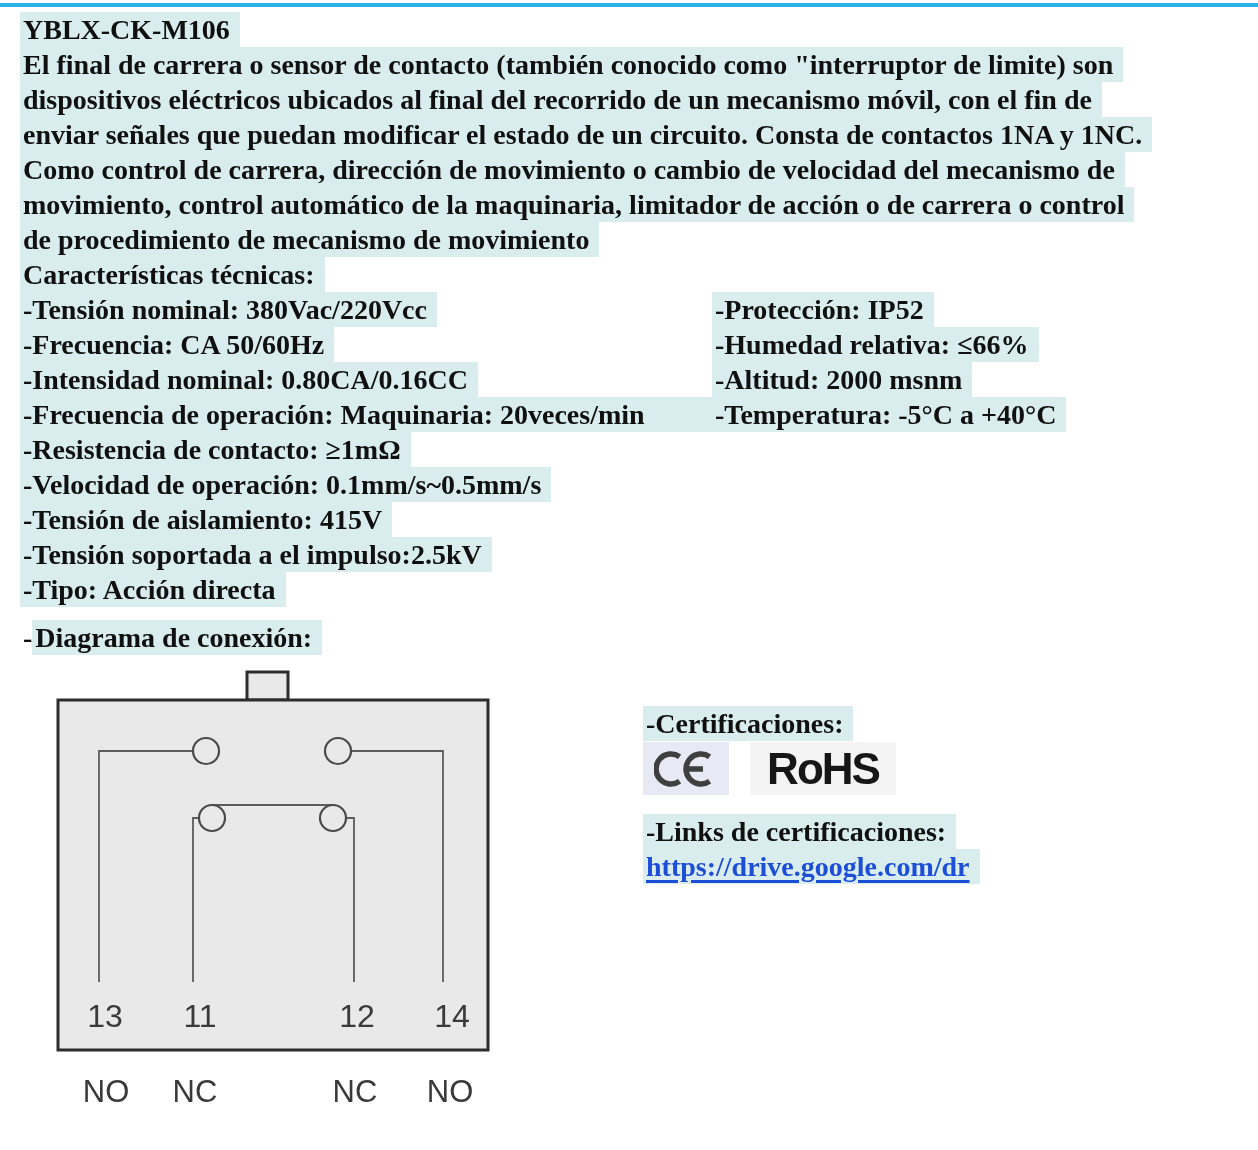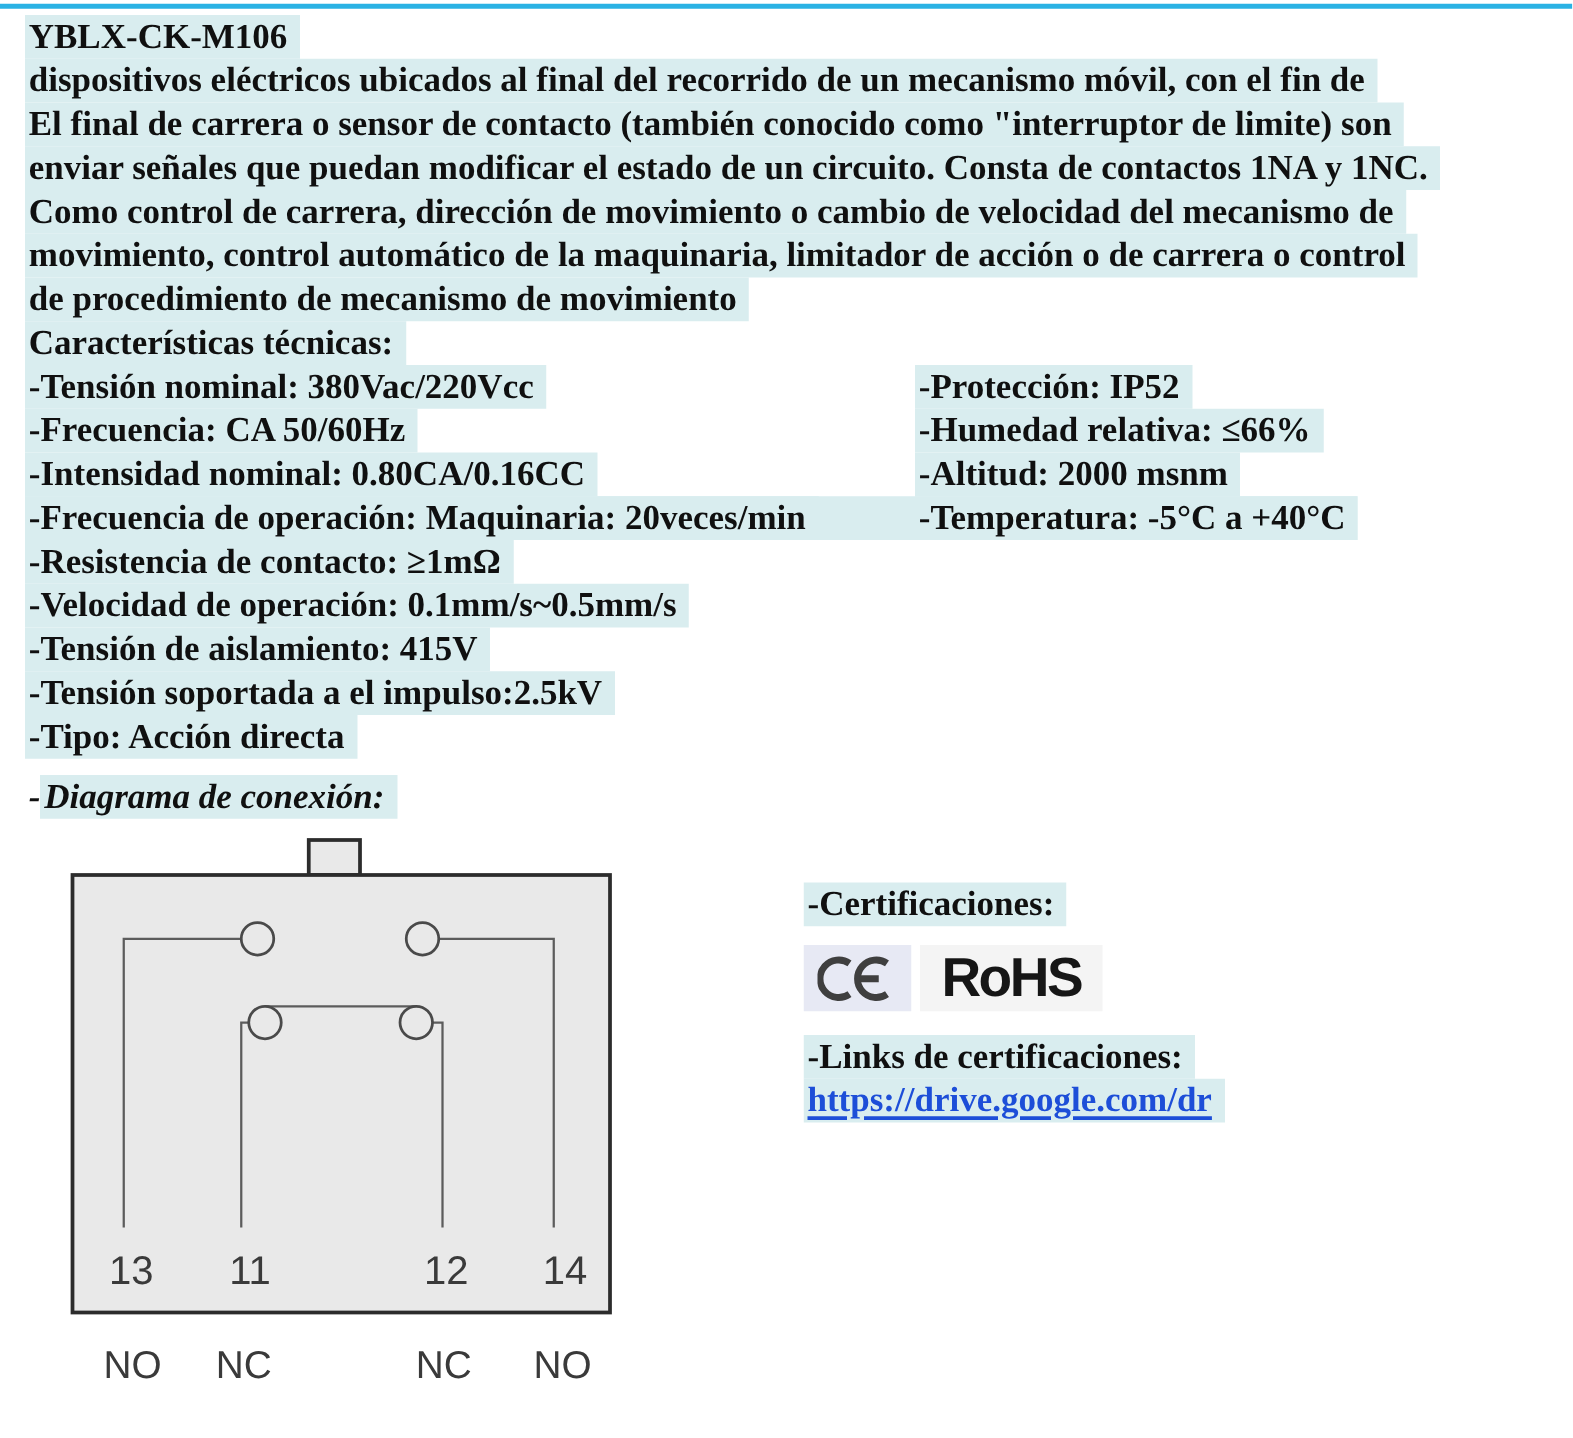--- a/index.html
+++ b/index.html
@@ -4,48 +4,48 @@
 <style>
   html,body{margin:0;padding:0;background:#fff;}
   .page{
     position:relative;width:1258px;height:1150px;background:#ffffff;overflow:hidden;
     font-family:"Liberation Serif",serif;color:#101010;font-weight:700;
   }
   .topline{position:absolute;left:0;top:3px;width:1258px;height:4px;background:#2ab2e4;}
   .content{position:absolute;left:20px;top:12px;font-size:28px;line-height:35px;}
   .hl{background:#d9edef;}
   .hl-line{display:block;width:fit-content;white-space:nowrap;padding:0 10px 0 3px;}
-  .spec-row{display:flex;white-space:nowrap;gap:20px;}
+  .spec-row{display:flex;white-space:nowrap;}
   .spec-left{flex:0 0 692px;}
   span.hl{display:inline-block;padding:0 10px 0 3px;}
   span.hl:empty{display:none;}
   .row-joined{background:#d9edef;width:fit-content;}
-  .diagram-label{margin-top:13px;white-space:nowrap;font-style:italic;}
+  .diagram-label{margin-top:13px;white-space:nowrap;}
   .dash{display:inline-block;padding-left:3px;}
   .diagram-svg{position:absolute;left:40px;top:670px;}
   .diagram-svg text{font-family:"Liberation Sans",sans-serif;font-weight:400;fill:#3a3a3a;}
   .certs{position:absolute;left:643px;top:706px;font-size:28px;line-height:35px;}
-  .badges{display:flex;align-items:center;gap:7px;height:53px;margin-top:15px;}
+  .badges{display:flex;align-items:center;gap:21px;height:53px;margin-top:1px;}
   .ce-badge{width:86px;height:53px;background:#e7e9f4;display:flex;align-items:center;justify-content:center;}
   .rohs-badge{width:146px;height:53px;background:#f4f4f4;display:flex;align-items:center;justify-content:center;
     font-family:"Liberation Sans",sans-serif;font-weight:700;font-size:44px;letter-spacing:-2px;color:#161616;}
   .links-line{margin-top:19px;}
   .cert-link{color:#1d4ed8;text-decoration:underline;text-decoration-thickness:2.5px;text-underline-offset:4px;cursor:pointer;}
 </style>
 </head>
 <body>
 
 <div class="page">
   <div class="topline"></div>
 
   <div class="content">
     <div class="hl hl-line">YBLX-CK-M106</div>
 
+    <div class="hl hl-line">El final de carrera o sensor de contacto (también conocido como "interruptor de limite) son</div>
     <div class="hl hl-line">dispositivos eléctricos ubicados al final del recorrido de un mecanismo móvil, con el fin de</div>
-    <div class="hl hl-line">El final de carrera o sensor de contacto (también conocido como "interruptor de limite) son</div>
     <div class="hl hl-line">enviar señales que puedan modificar el estado de un circuito. Consta de contactos 1NA y 1NC.</div>
     <div class="hl hl-line">Como control de carrera, dirección de movimiento o cambio de velocidad del mecanismo de</div>
     <div class="hl hl-line">movimiento, control automático de la maquinaria, limitador de acción o de carrera o control</div>
     <div class="hl hl-line">de procedimiento de mecanismo de movimiento</div>
 
     <div class="hl hl-line">Características técnicas:</div>
 
     <div class="spec-row">
       <div class="spec-left"><span class="hl">-Tensión nominal: 380Vac/220Vcc</span></div>
       <span class="hl spec-right">-Protección: IP52</span>

